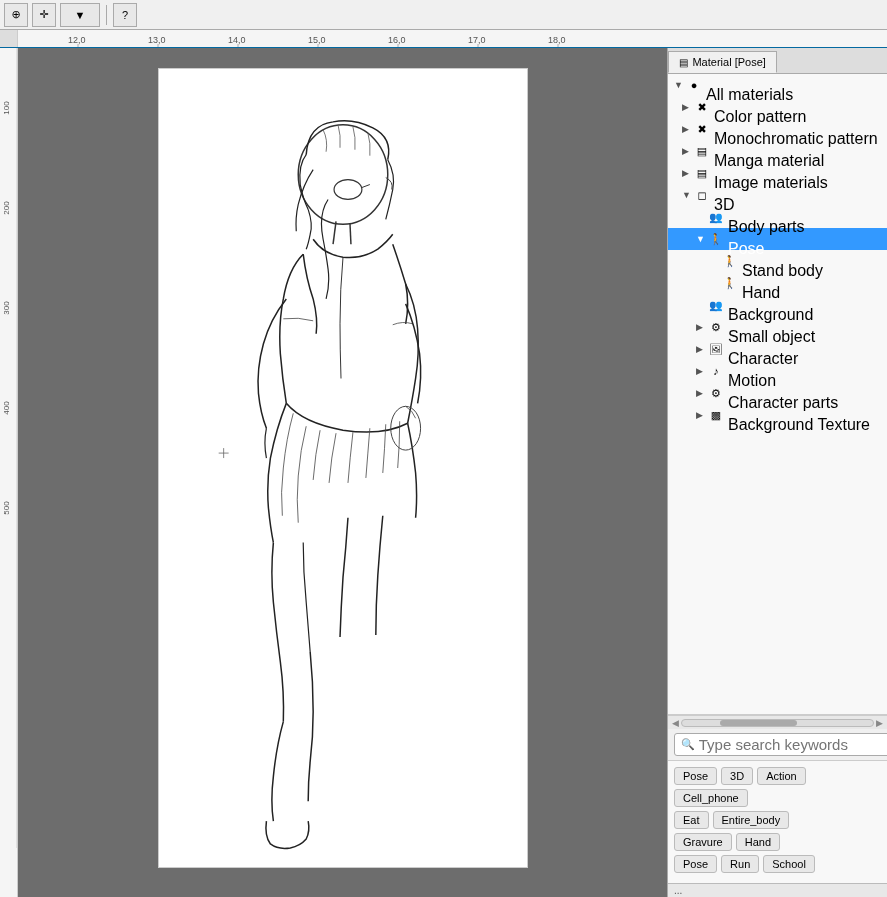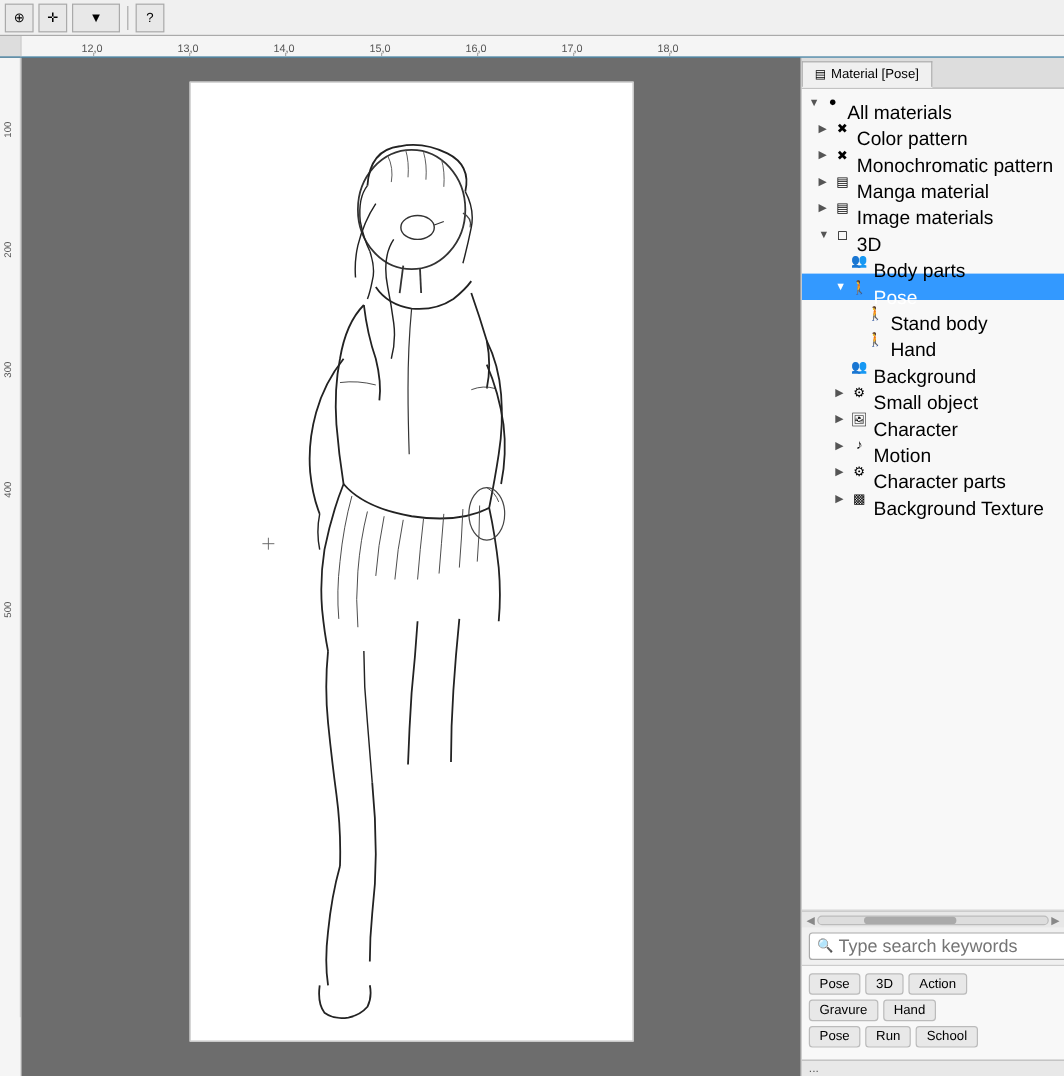--- a/index.html
+++ b/index.html
@@ -504,20 +504,27 @@
       </div>
     </div>
 
     <div class="tags-area" id="tags-area">
         <div class="tags-row">
           <div class="tag-btn">Pose</div>
           <div class="tag-btn">3D</div>
           <div class="tag-btn">Action</div>
         </div>
         <div class="tags-row">
+          <div class="tag-btn">Cell_phone</div>
+        </div>
+        <div class="tags-row">
+          <div class="tag-btn">Eat</div>
+          <div class="tag-btn">Entire_body</div>
+        </div>
+        <div class="tags-row">
           <div class="tag-btn">Gravure</div>
           <div class="tag-btn">Hand</div>
         </div>
         <div class="tags-row">
           <div class="tag-btn">Pose</div>
           <div class="tag-btn">Run</div>
           <div class="tag-btn">School</div>
         </div>
       </div>
 

